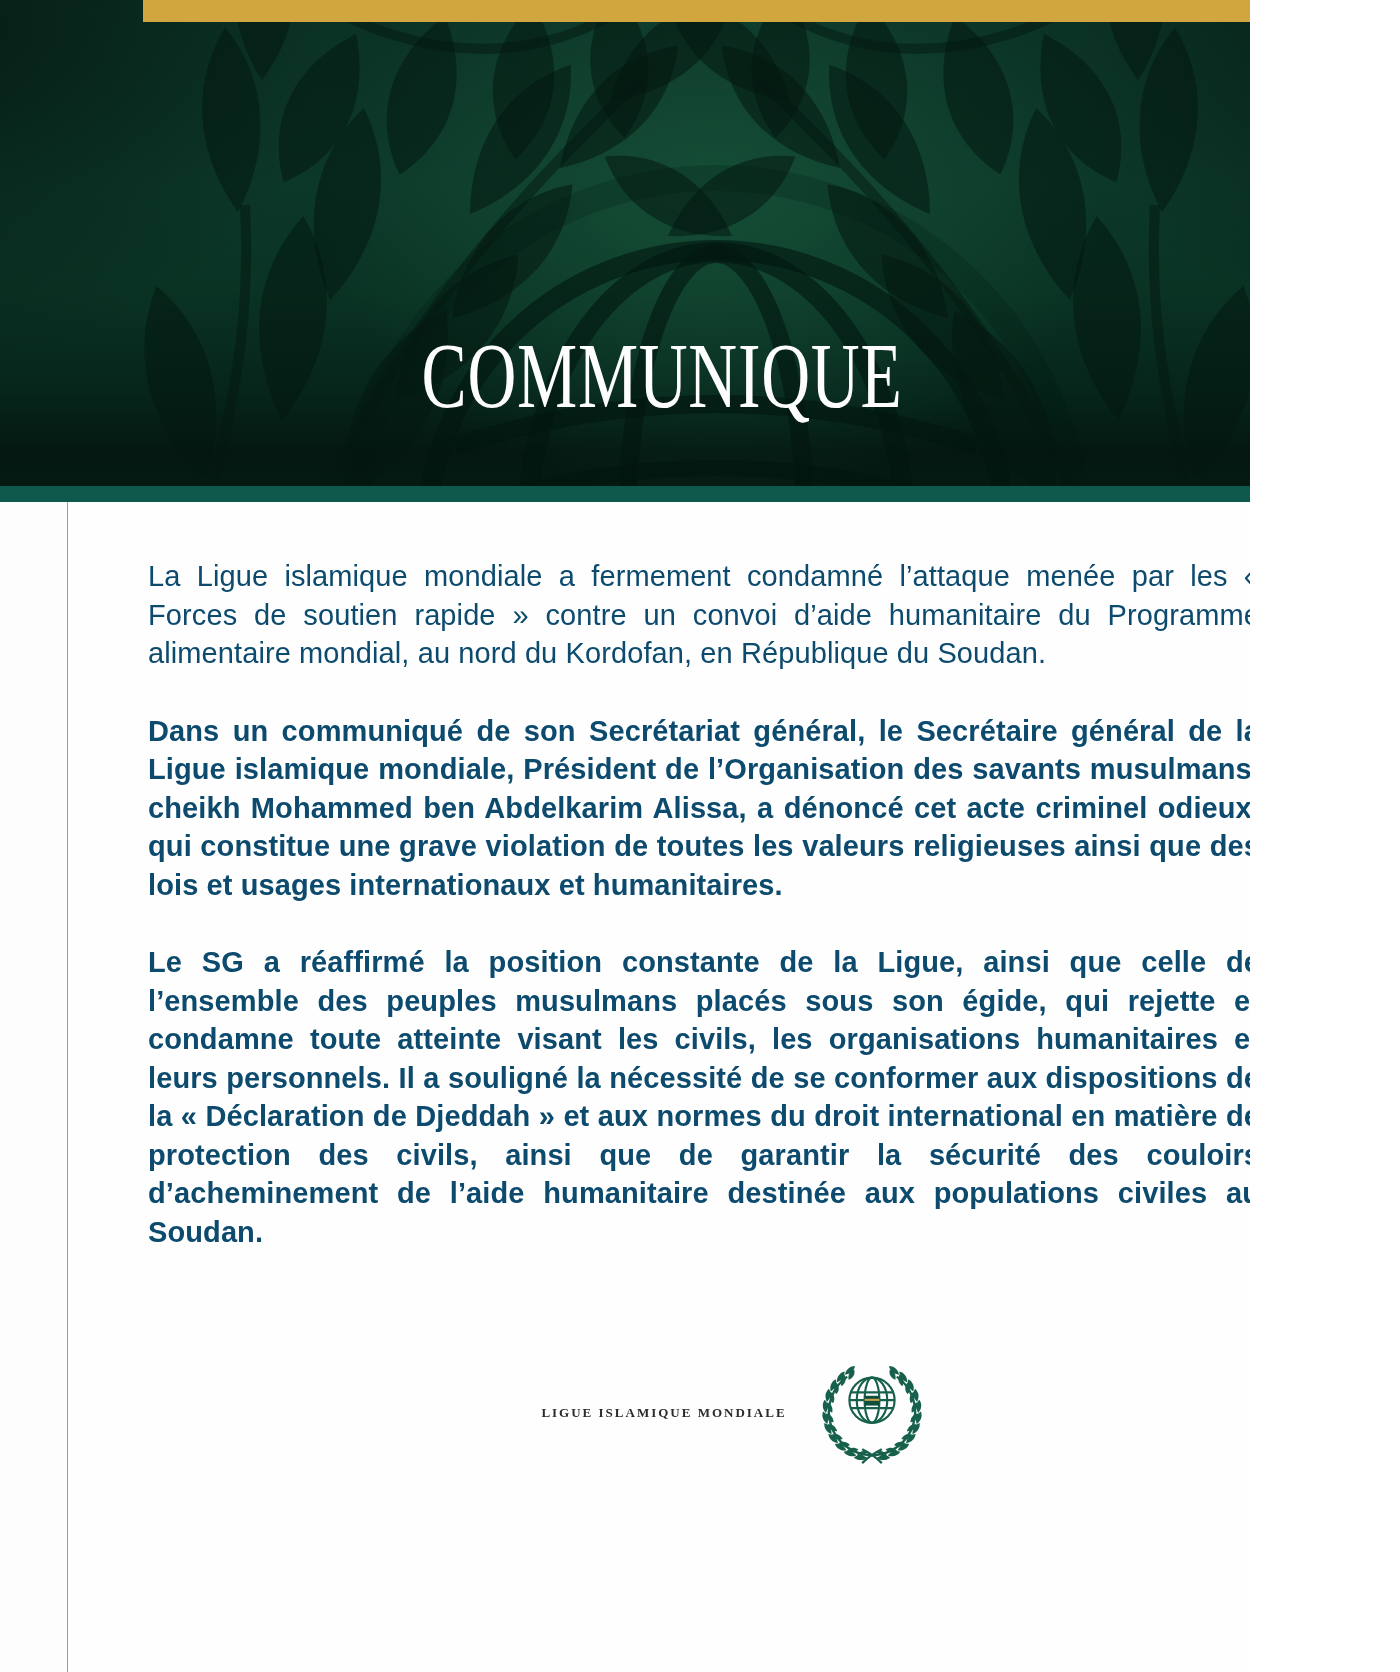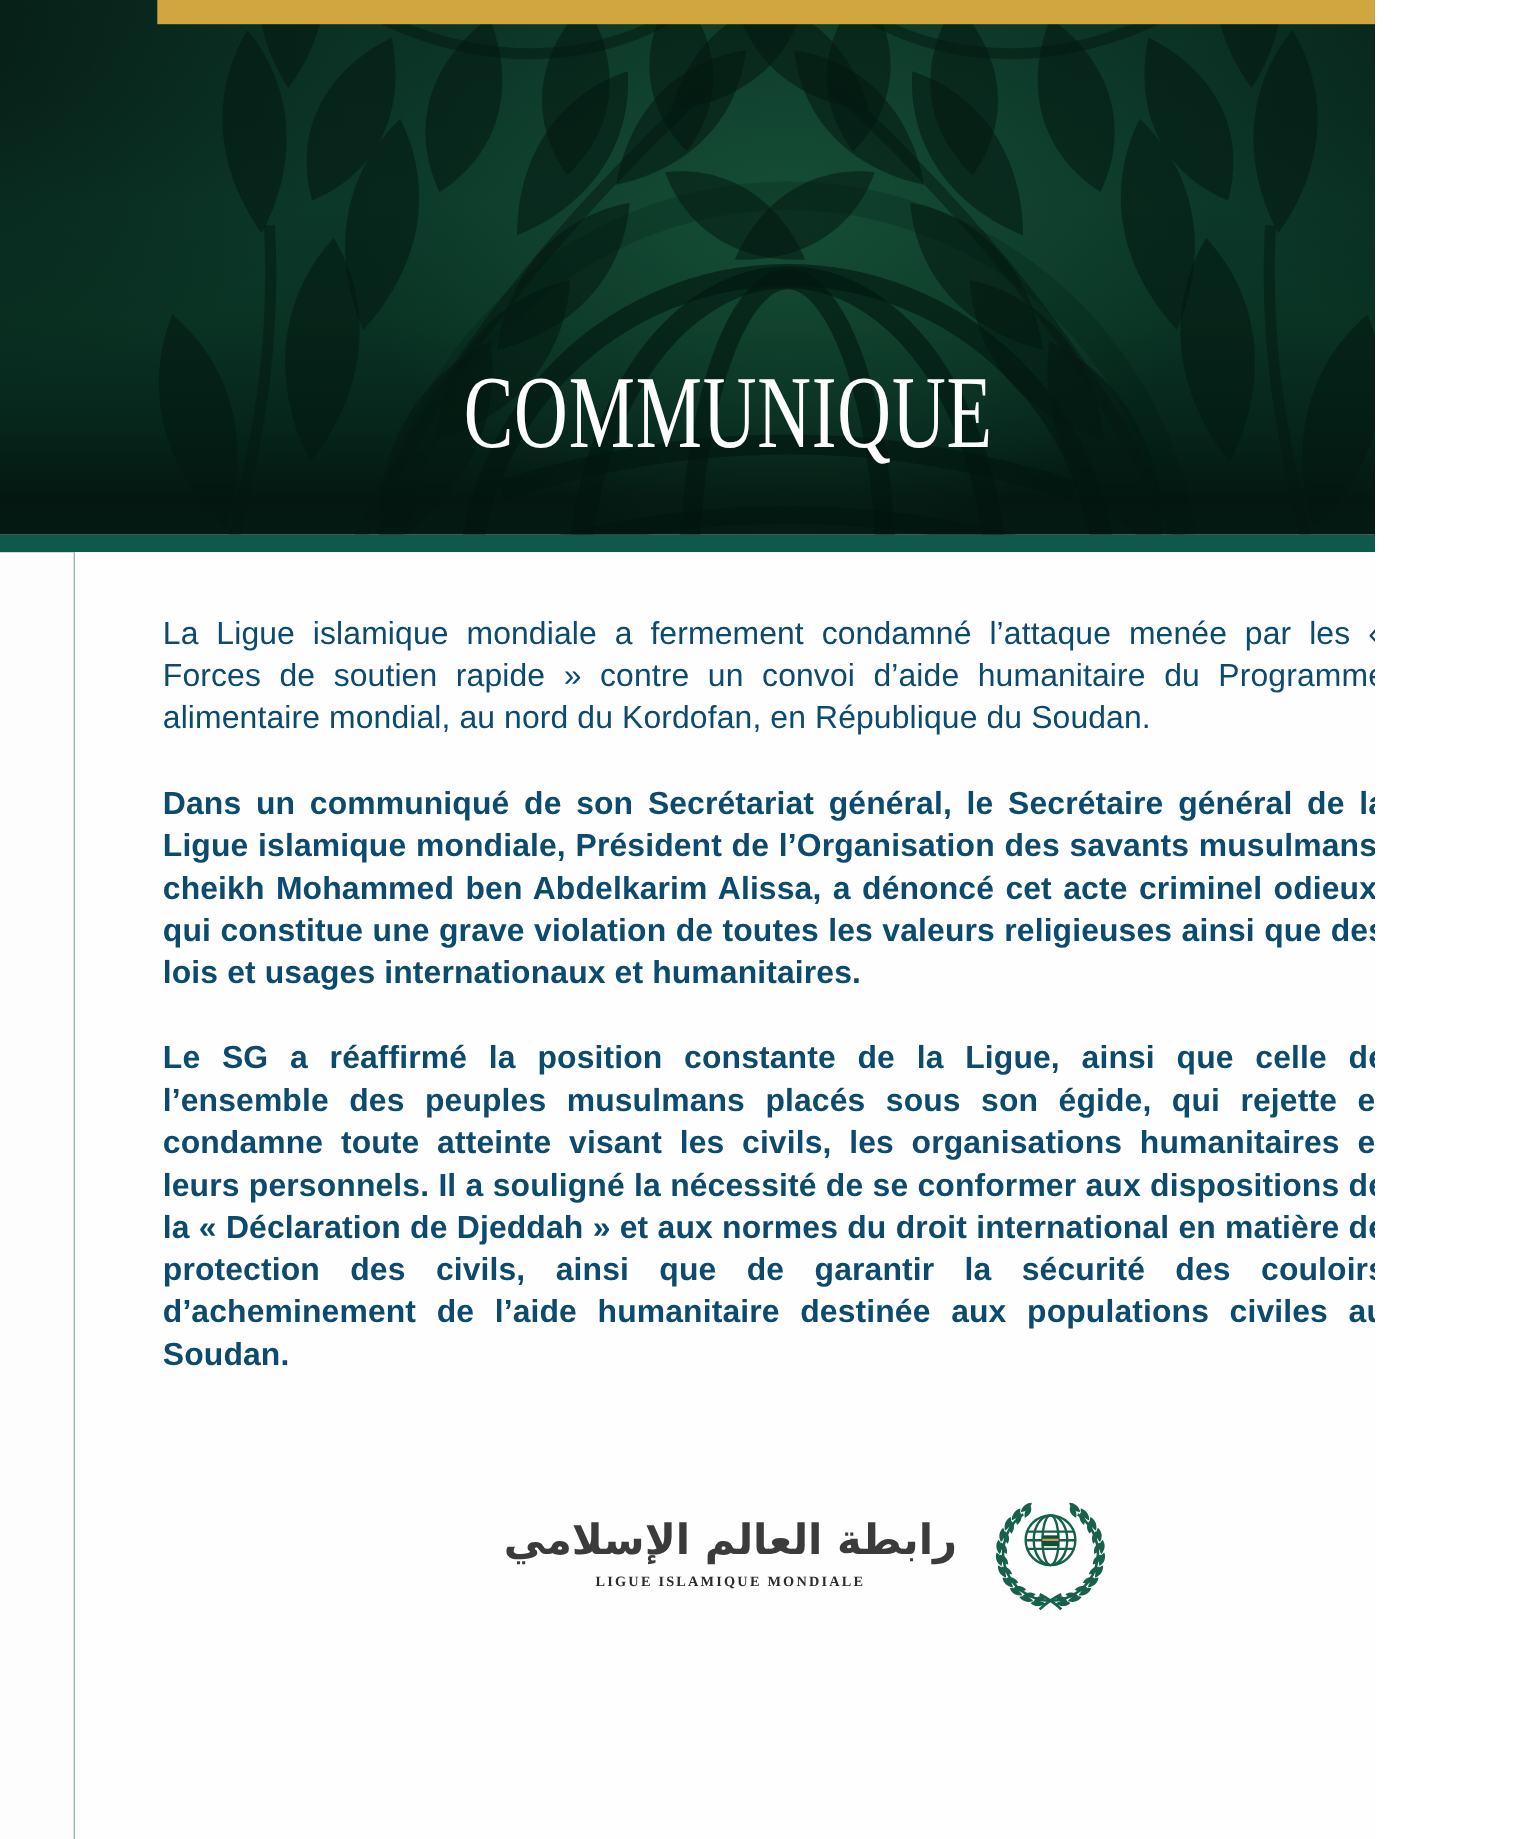--- a/index.html
+++ b/index.html
@@ -112,21 +112,20 @@
   <main class="content-card">
 
     <div class="body-text">
       <p class="first">La Ligue islamique mondiale a fermement condamné l’attaque menée par les « Forces de soutien rapide » contre un convoi d’aide humanitaire du Programme alimentaire mondial, au nord du Kordofan, en République du Soudan.</p>
       <p>Dans un communiqué de son Secrétariat général, le Secrétaire général de la Ligue islamique mondiale, Président de l’Organisation des savants musulmans, cheikh Mohammed ben Abdelkarim Alissa, a dénoncé cet acte criminel odieux, qui constitue une grave violation de toutes les valeurs religieuses ainsi que des lois et usages internationaux et humanitaires.</p>
       <p>Le SG a réaffirmé la position constante de la Ligue, ainsi que celle de l’ensemble des peuples musulmans placés sous son égide, qui rejette et condamne toute atteinte visant les civils, les organisations humanitaires et leurs personnels. Il a souligné la nécessité de se conformer aux dispositions de la « Déclaration de Djeddah » et aux normes du droit international en matière de protection des civils, ainsi que de garantir la sécurité des couloirs d’acheminement de l’aide humanitaire destinée aux populations civiles au Soudan.</p>
     </div>
 
     <div class="logo-row">
       <div class="logo-text">
-        <div class="logo-arabic">رابطة العالم الإسلامي</div>
         <div class="logo-caption">LIGUE ISLAMIQUE MONDIALE</div>
       </div>
       <svg width="118" height="112" viewBox="0 0 120 114">
 
         <g stroke="#17614c" stroke-width="2.4" fill="none">
           <path d="M60 102 A44 44 0 0 1 34.8 22"></path>
           <path d="M60 102 A44 44 0 0 0 85.2 22"></path>
           <path d="M50 110 Q58 102 70 96"></path>
           <path d="M70 110 Q62 102 50 96"></path>
         </g>

